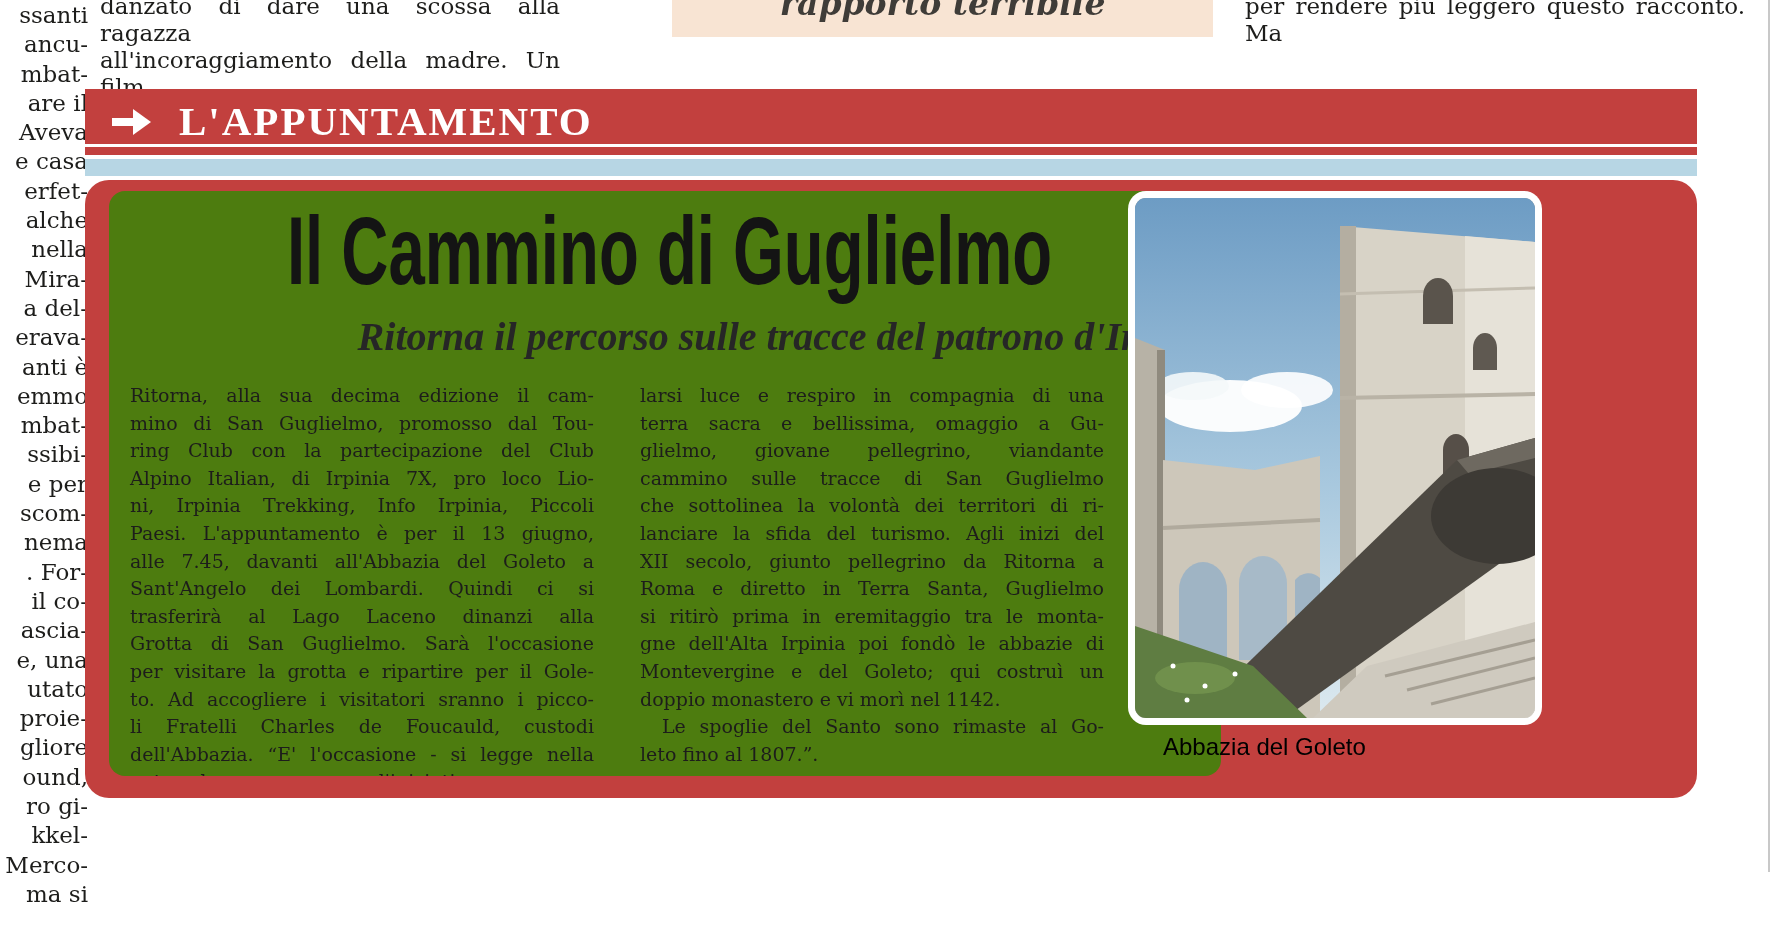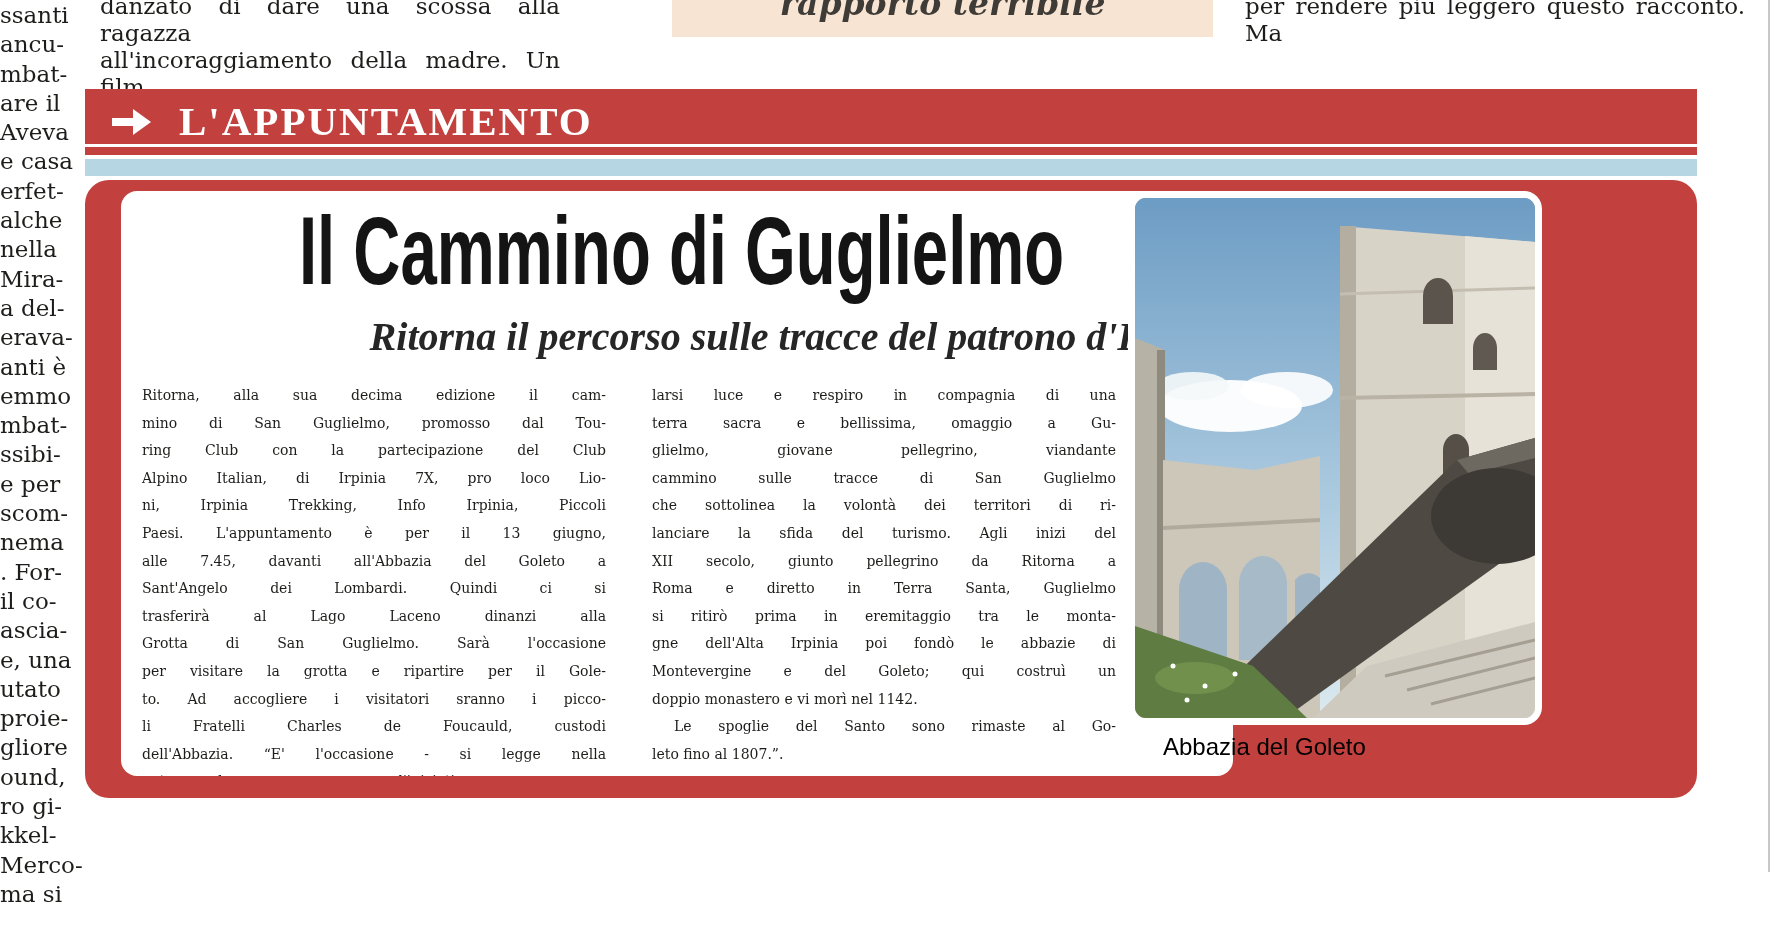--- a/index.html
+++ b/index.html
@@ -1,20 +1,20 @@
 <!DOCTYPE html>
 <html><head>
 <meta charset="utf-8">
 <style>
   html,body{margin:0;padding:0;}
   body{width:1784px;height:928px;background:#ffffff;position:relative;overflow:hidden;
        font-family:"DejaVu Serif",serif;color:#1d1d1b;}
 
   
-  .margin-col{position:absolute;left:0;top:1px;width:88px;text-align:left;
+  .margin-col{position:absolute;left:0;top:1px;width:88px;text-align:right;
               font-size:23px;line-height:29.3px;white-space:nowrap;}
 
   
   .topleft{position:absolute;left:100px;top:-7px;width:460px;font-size:23px;line-height:27px;}
   .topright{position:absolute;left:1245px;top:-7px;width:500px;font-size:23px;line-height:27px;}
   .jline{text-align:justify;text-align-last:justify;}
 
   
   .peachbox{position:absolute;left:672px;top:0;width:541px;height:37px;background:#f8e4d3;overflow:hidden;}
   .peachbox .ptxt{position:absolute;left:0;right:0;top:-16px;text-align:center;
@@ -26,29 +26,29 @@
   .banner .arrow{position:absolute;left:24px;top:17px;}
   .banner .label{position:absolute;left:94px;top:8px;color:#ffffff;font-size:41px;font-weight:bold;
                  font-family:"Liberation Serif",serif;letter-spacing:2px;}
 
   .stripe{position:absolute;left:85px;top:159px;width:1612px;height:17px;background:#b7d6e4;}
 
   
   .frame{position:absolute;left:85px;top:180px;width:1612px;height:618px;background:#c2403e;border-radius:24px;}
 
   
-  .card{position:absolute;left:24px;top:11px;width:1112px;height:585px;background:#ffffff;
-        border-radius:16px;overflow:hidden;margin-left:12px;}
+  .card{position:absolute;left:24px;top:11px;width:1112px;height:585px;background:#4d7c0f;
+        border-radius:16px;overflow:hidden;}
   .headline{margin-top:12px;text-align:center;font-family:"Liberation Sans",sans-serif;font-weight:bold;
             font-size:96px;line-height:1.0;color:#141414;transform:scaleX(0.68);transform-origin:center top;
             white-space:nowrap;}
   .subtitle{margin-top:14px;text-align:right;font-family:"Liberation Serif",serif;font-style:italic;
             font-weight:bold;font-size:40px;color:#262626;}
   .cols{display:flex;gap:46px;padding:22px 19px 0 21px;}
-  .bodycol{width:464px;font-size:14px;line-height:27.6px;color:#1d1d1b;}
+  .bodycol{width:464px;font-size:19px;line-height:27.6px;color:#1d1d1b;}
   .bline{text-align:justify;text-align-last:justify;}
   .bline.flush{text-align-last:left;}
   .bline.indent{text-indent:22px;}
 
   
   .photo{position:absolute;left:1043px;top:11px;width:414px;height:534px;background:#ffffff;
          border-radius:18px;padding:7px;box-sizing:border-box;}
   .photo-img{width:100%;height:100%;border-radius:11px;overflow:hidden;position:relative;
              box-shadow:inset 0 0 0 1px #8a8a8a;}
   .photo-img svg{display:block;width:100%;height:100%;}

